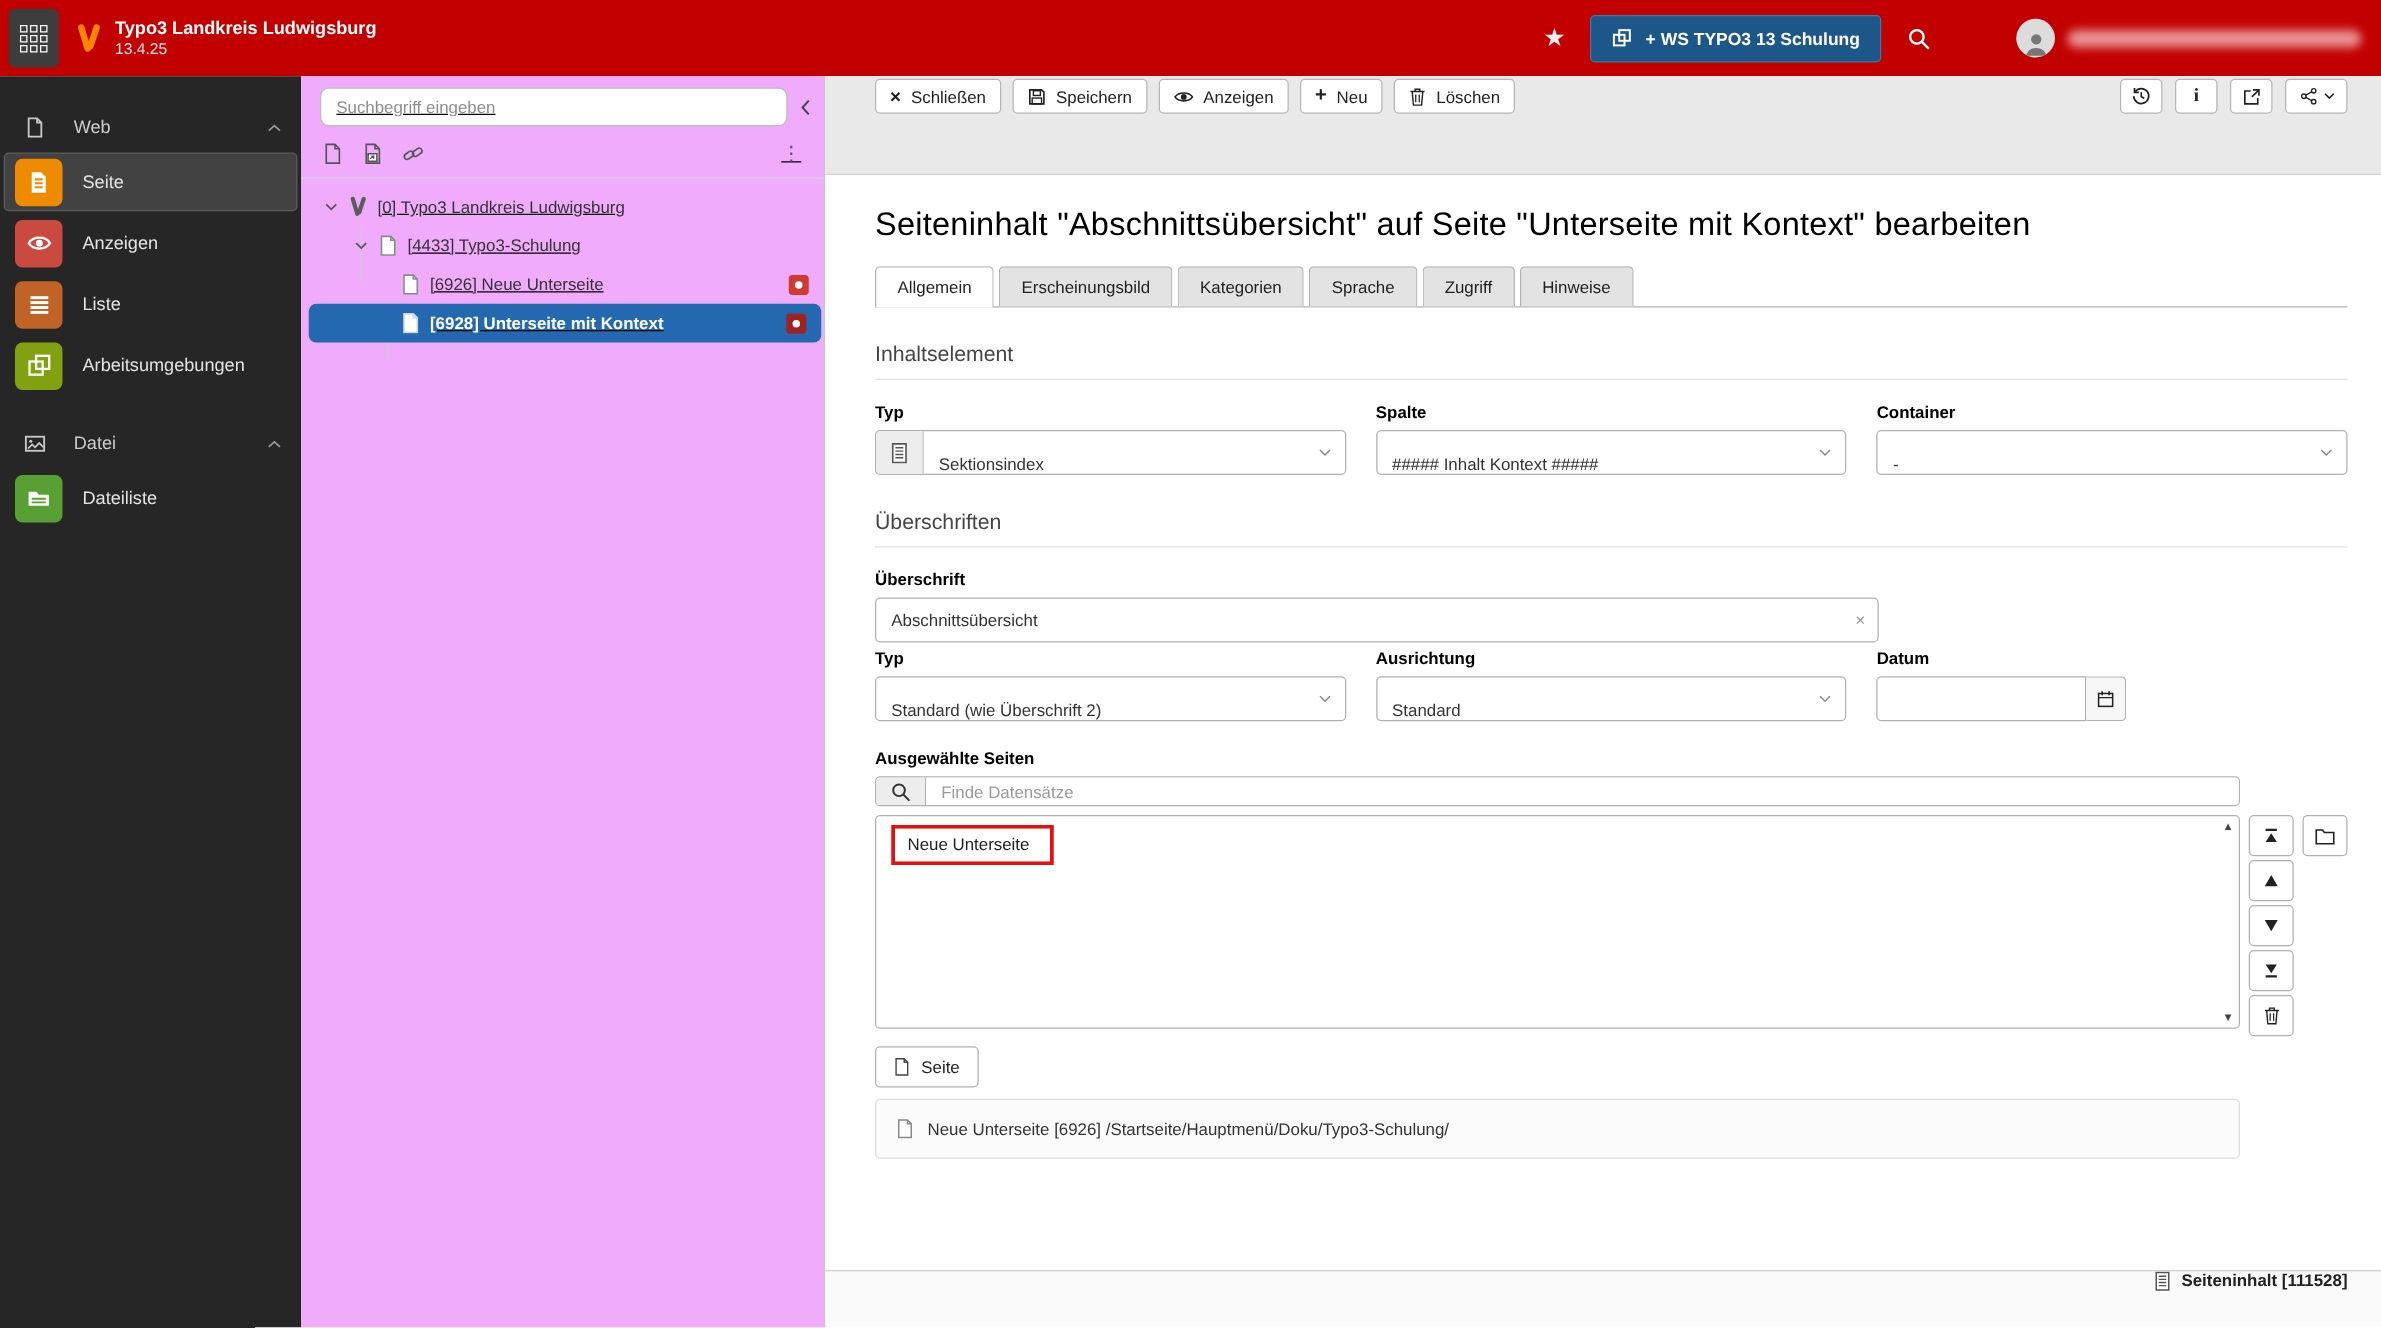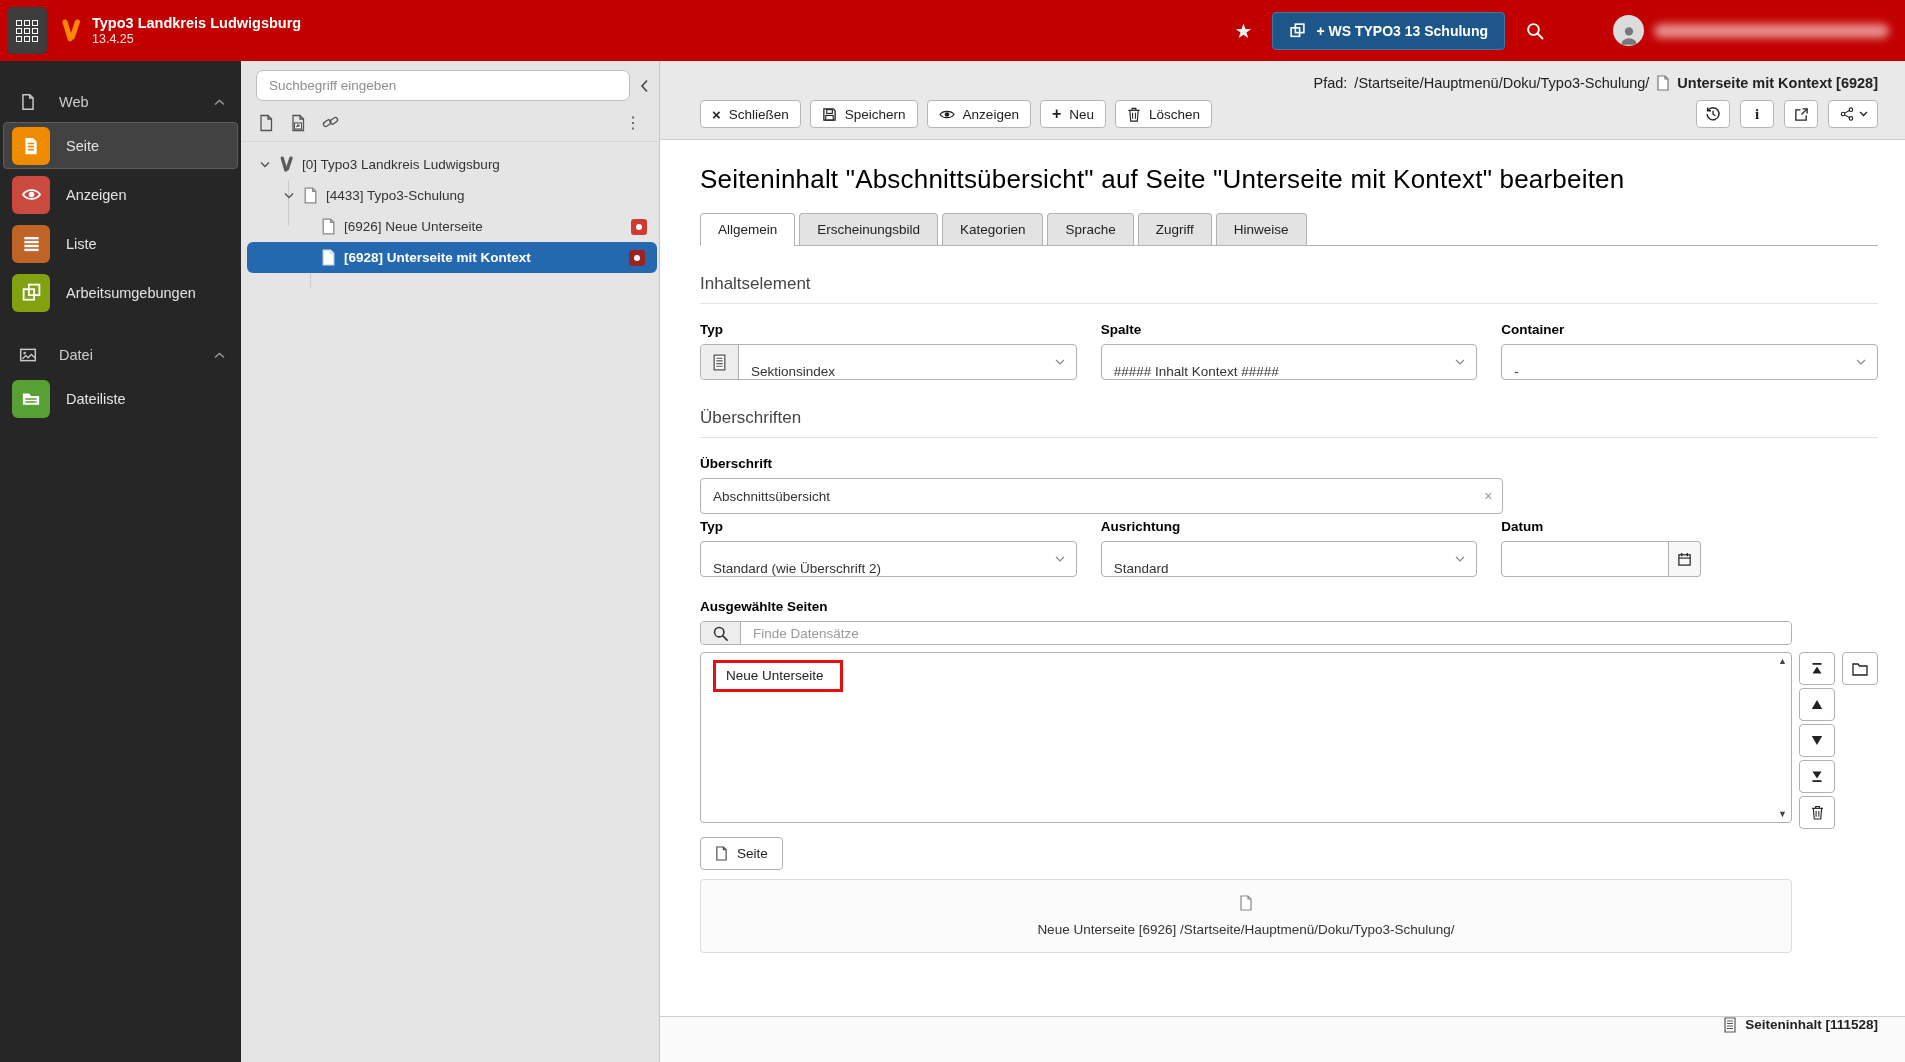--- a/index.html
+++ b/index.html
@@ -41,22 +41,22 @@
   .mm-group .g-chev { margin-left:auto; display:flex; }
   .mm-item { display:flex; align-items:center; gap:16px; height:47px; margin:2px 3px;
     padding:0 8px; border:1px solid transparent; border-radius:4px; cursor:pointer; }
   .mm-item.active { background:#424242; border-color:#5d5d5d; }
   .tile { width:38px; height:38px; border-radius:6px; display:flex; align-items:center;
     justify-content:center; flex:0 0 auto; }
   .mm-label { color:#e4e4e4; font-size:14.5px; }
   .mm-gap { height:12px; }
 
   
-  .pagetree { width:419px; background:#e5e5e5; border-right:1px solid #c6c6c6; flex:0 0 auto;
-    display:flex; flex-direction:column; }
+  .pagetree { width:419px; background:#f0abfc; border-right:1px solid #c6c6c6; flex:0 0 auto;
+    display:flex; flex-direction:column;text-decoration:underline; }
   .tree-top { display:flex; align-items:center; gap:10px; padding:9px 10px 5px 15px; }
   .tree-filter { flex:1; height:31px; border:1px solid #bdbdbd; border-radius:7px;
     padding:0 12px; font-size:13.5px; color:#333; background:#fff;
     font-family:"Liberation Sans",sans-serif; }
   .tree-filter::placeholder { color:#8e8e8e; }
   .icon-ghost { background:none; border:none; cursor:pointer; display:flex; align-items:center; }
   .tree-toolbar { display:flex; align-items:center; gap:15px; padding:7px 14px 9px 17px;
     border-bottom:1px solid #d6d6d6; }
   .kebab { margin-left:auto; font-size:16px; color:#555; background:none; border:none;
     cursor:pointer; padding-right:4px; }
@@ -142,21 +142,21 @@
   .sb-arrow { position:absolute; right:4px; font-size:9px; color:#444; }
   .sb-up { top:3px; } .sb-down { bottom:3px; }
   .ctrl-col { width:36px; display:flex; flex-direction:column; gap:3px; flex:0 0 auto; }
   .sq-btn { width:36px; height:33px; background:#fff; border:1px solid #b0b0b0; border-radius:4px;
     display:flex; align-items:center; justify-content:center; cursor:pointer; }
   .seite-btn { margin-top:8px; height:33px; display:inline-flex; align-items:center; gap:9px;
     background:#fff; border:1px solid #b0b0b0; border-radius:4px; padding:0 14px;
     font-size:13.5px; color:#222; cursor:pointer; font-family:"Liberation Sans",sans-serif; }
   .info-panel { margin-top:9px; margin-right:86px; border:1px solid #dcdcdc; background:#fbfbfb;
     border-radius:4px; padding:15px 16px; display:flex; align-items:center; gap:11px;
-    font-size:13.5px; color:#333;flex-direction:column; }
+    font-size:13.5px; color:#333; }
 
   .docfooter { flex:0 0 auto; height:46px; border-top:1px solid #cfcfcf; background:#fafafa;
     display:flex; align-items:flex-start; justify-content:flex-end; gap:8px; padding-right:27px;
     font-size:13.5px; font-weight:700; color:#222; }
 
   svg { display:block; }
 </style>
 </head>
 <body>
 
@@ -394,31 +394,20 @@
           </span>
           <span>[6928] Unterseite mit Kontext</span>
           <span class="badge-stop dark"></span>
         </div>
       </div>
     </aside>
 
     <main class="content">
 
       <div class="docheader">
-        <div class="dh-row1">
-          <span>Pfad:</span>
-          <span>/Startseite/Hauptmenü/Doku/Typo3-Schulung/</span>
-          <span>
-            <svg width="14" height="16" viewBox="0 0 14 16">
-              <path d="M2 1 h7 l3 3 v11 h-10 z" fill="#fff" stroke="#777" stroke-width="1.2"></path>
-              <path d="M9 1 v3 h3" fill="none" stroke="#777" stroke-width="1.2"></path>
-            </svg>
-          </span>
-          <span class="dh-record">Unterseite mit Kontext [6928]</span>
-        </div>
         <div class="dh-row2">
           <div class="btn-row">
             <button class="btn">
               <span class="bi xglyph">×</span>
               <span>Schließen</span>
             </button>
             <button class="btn">
               <span class="bi">
                 <svg width="15" height="15" viewBox="0 0 16 16">
                   <path d="M2 2 h10 l2 2 v10 h-12 z" fill="none" stroke="#222" stroke-width="1.4"></path>

